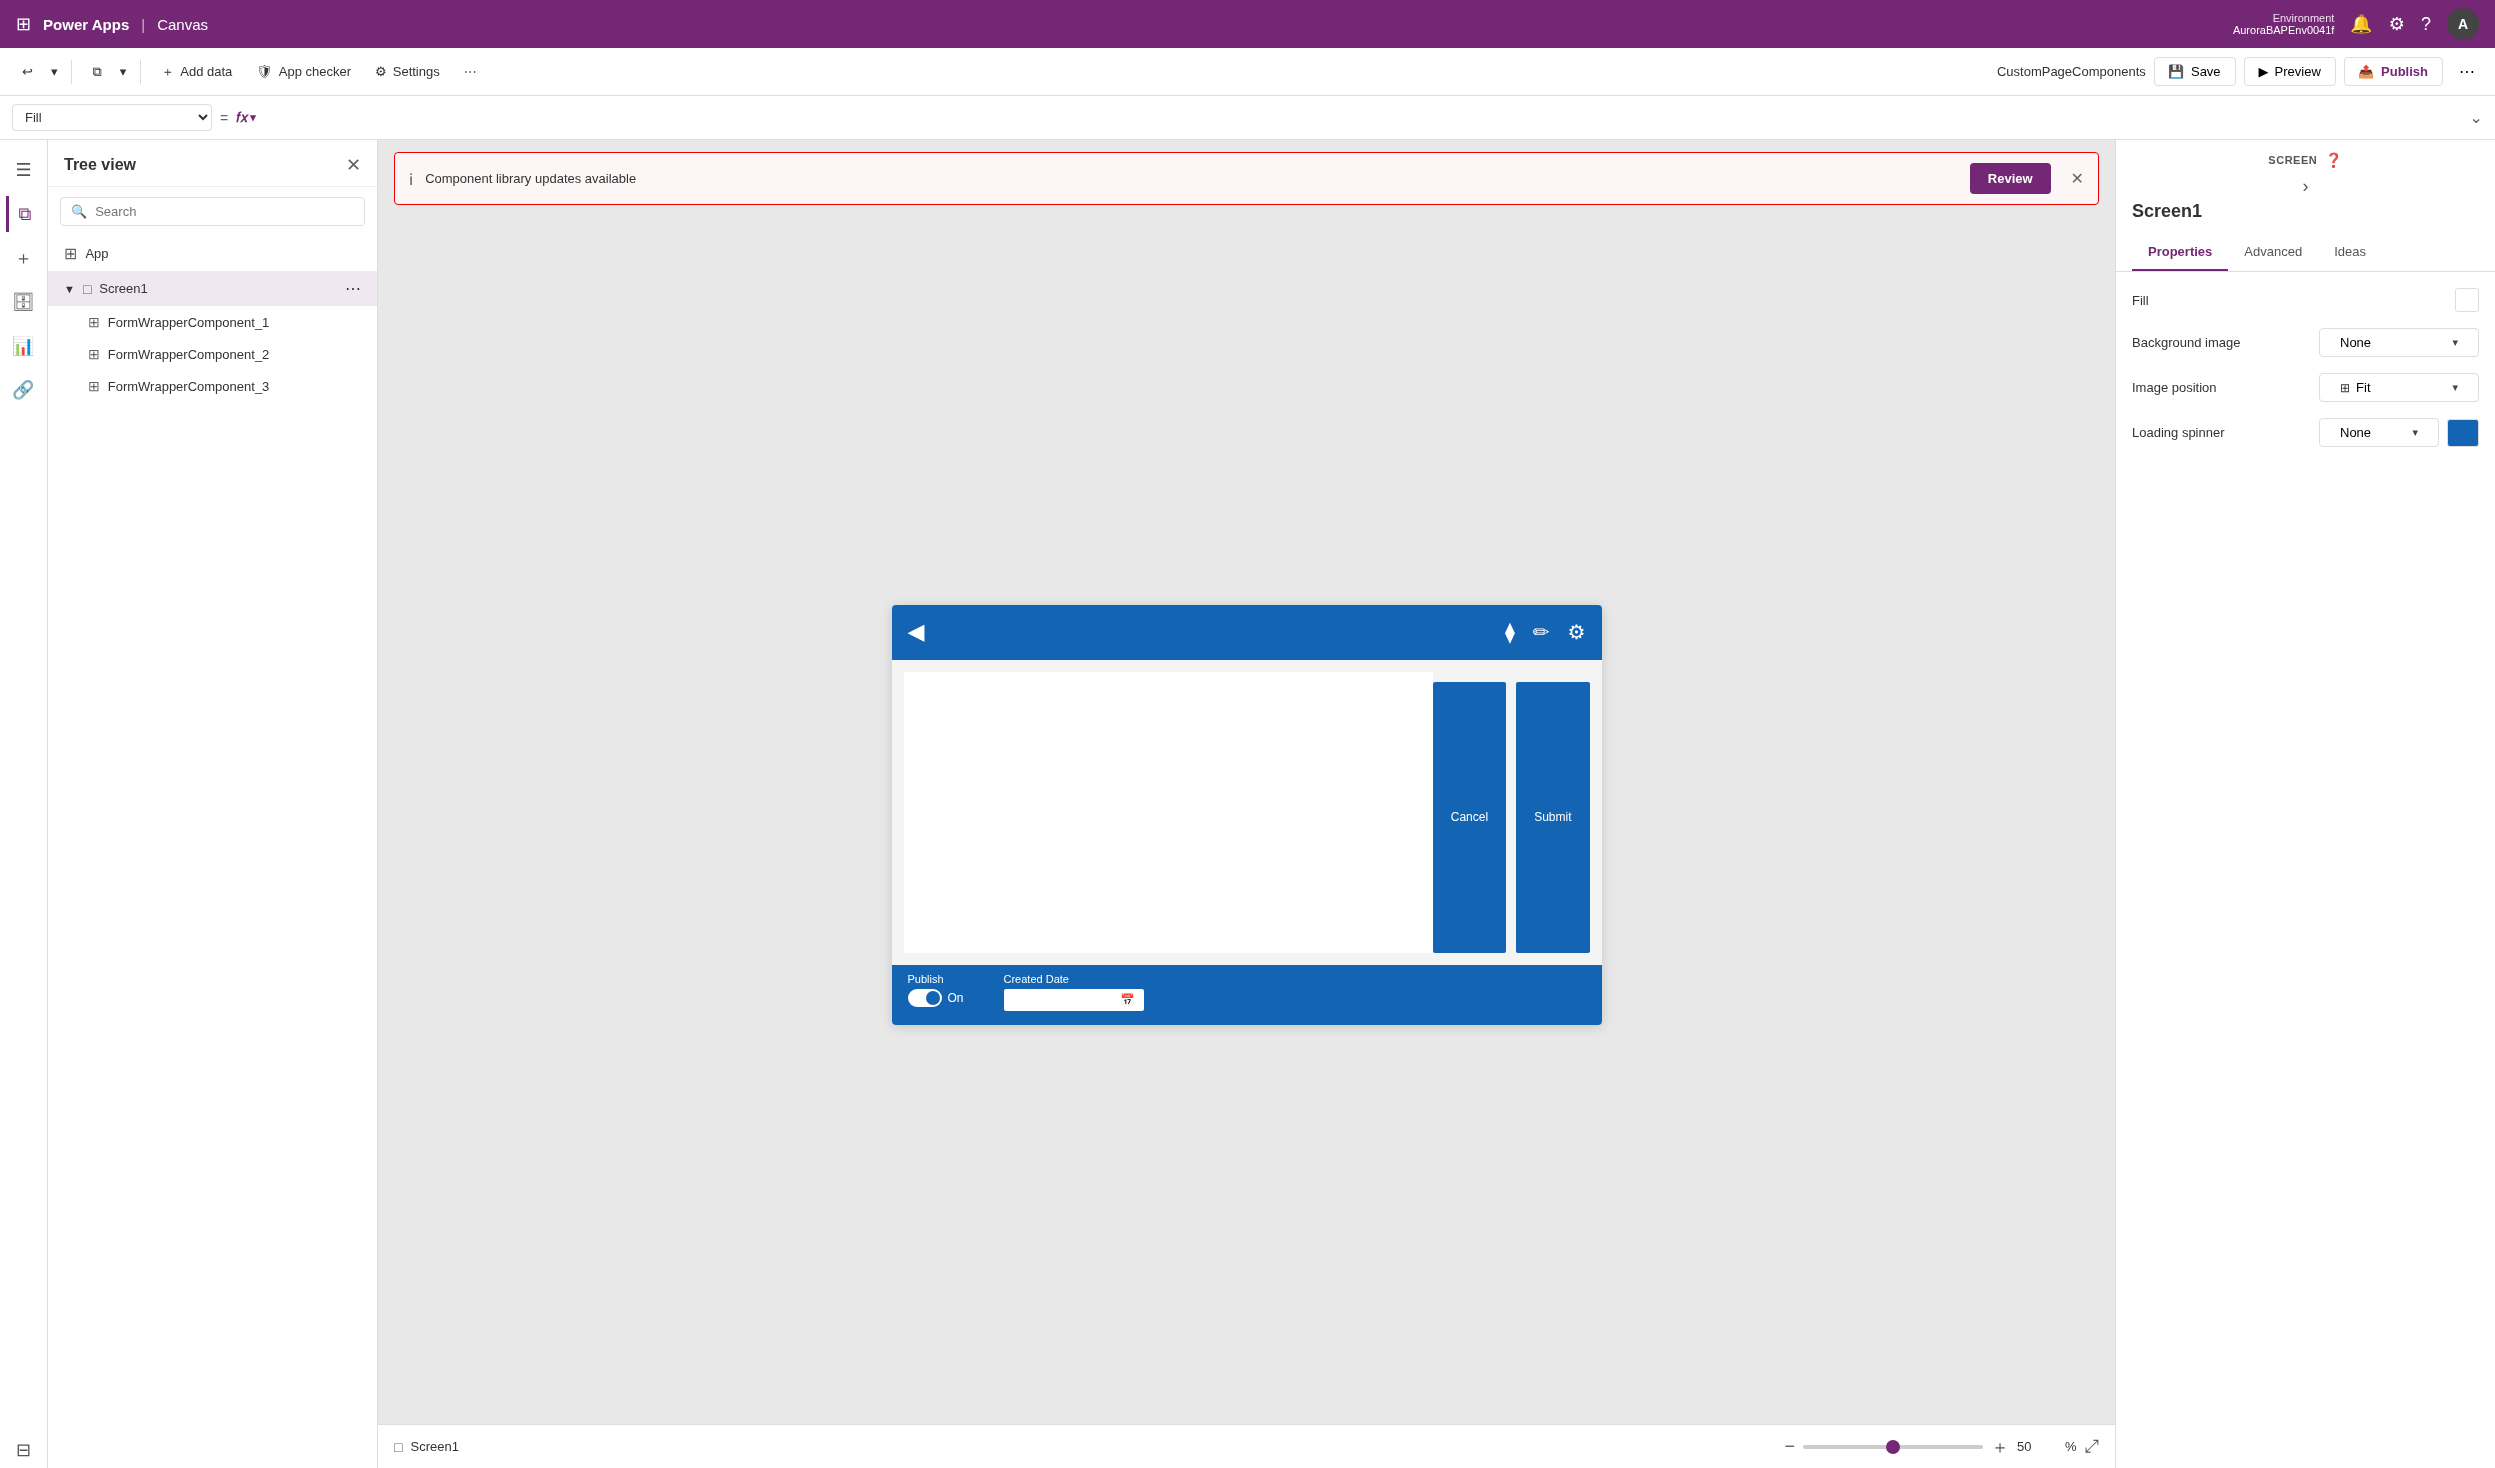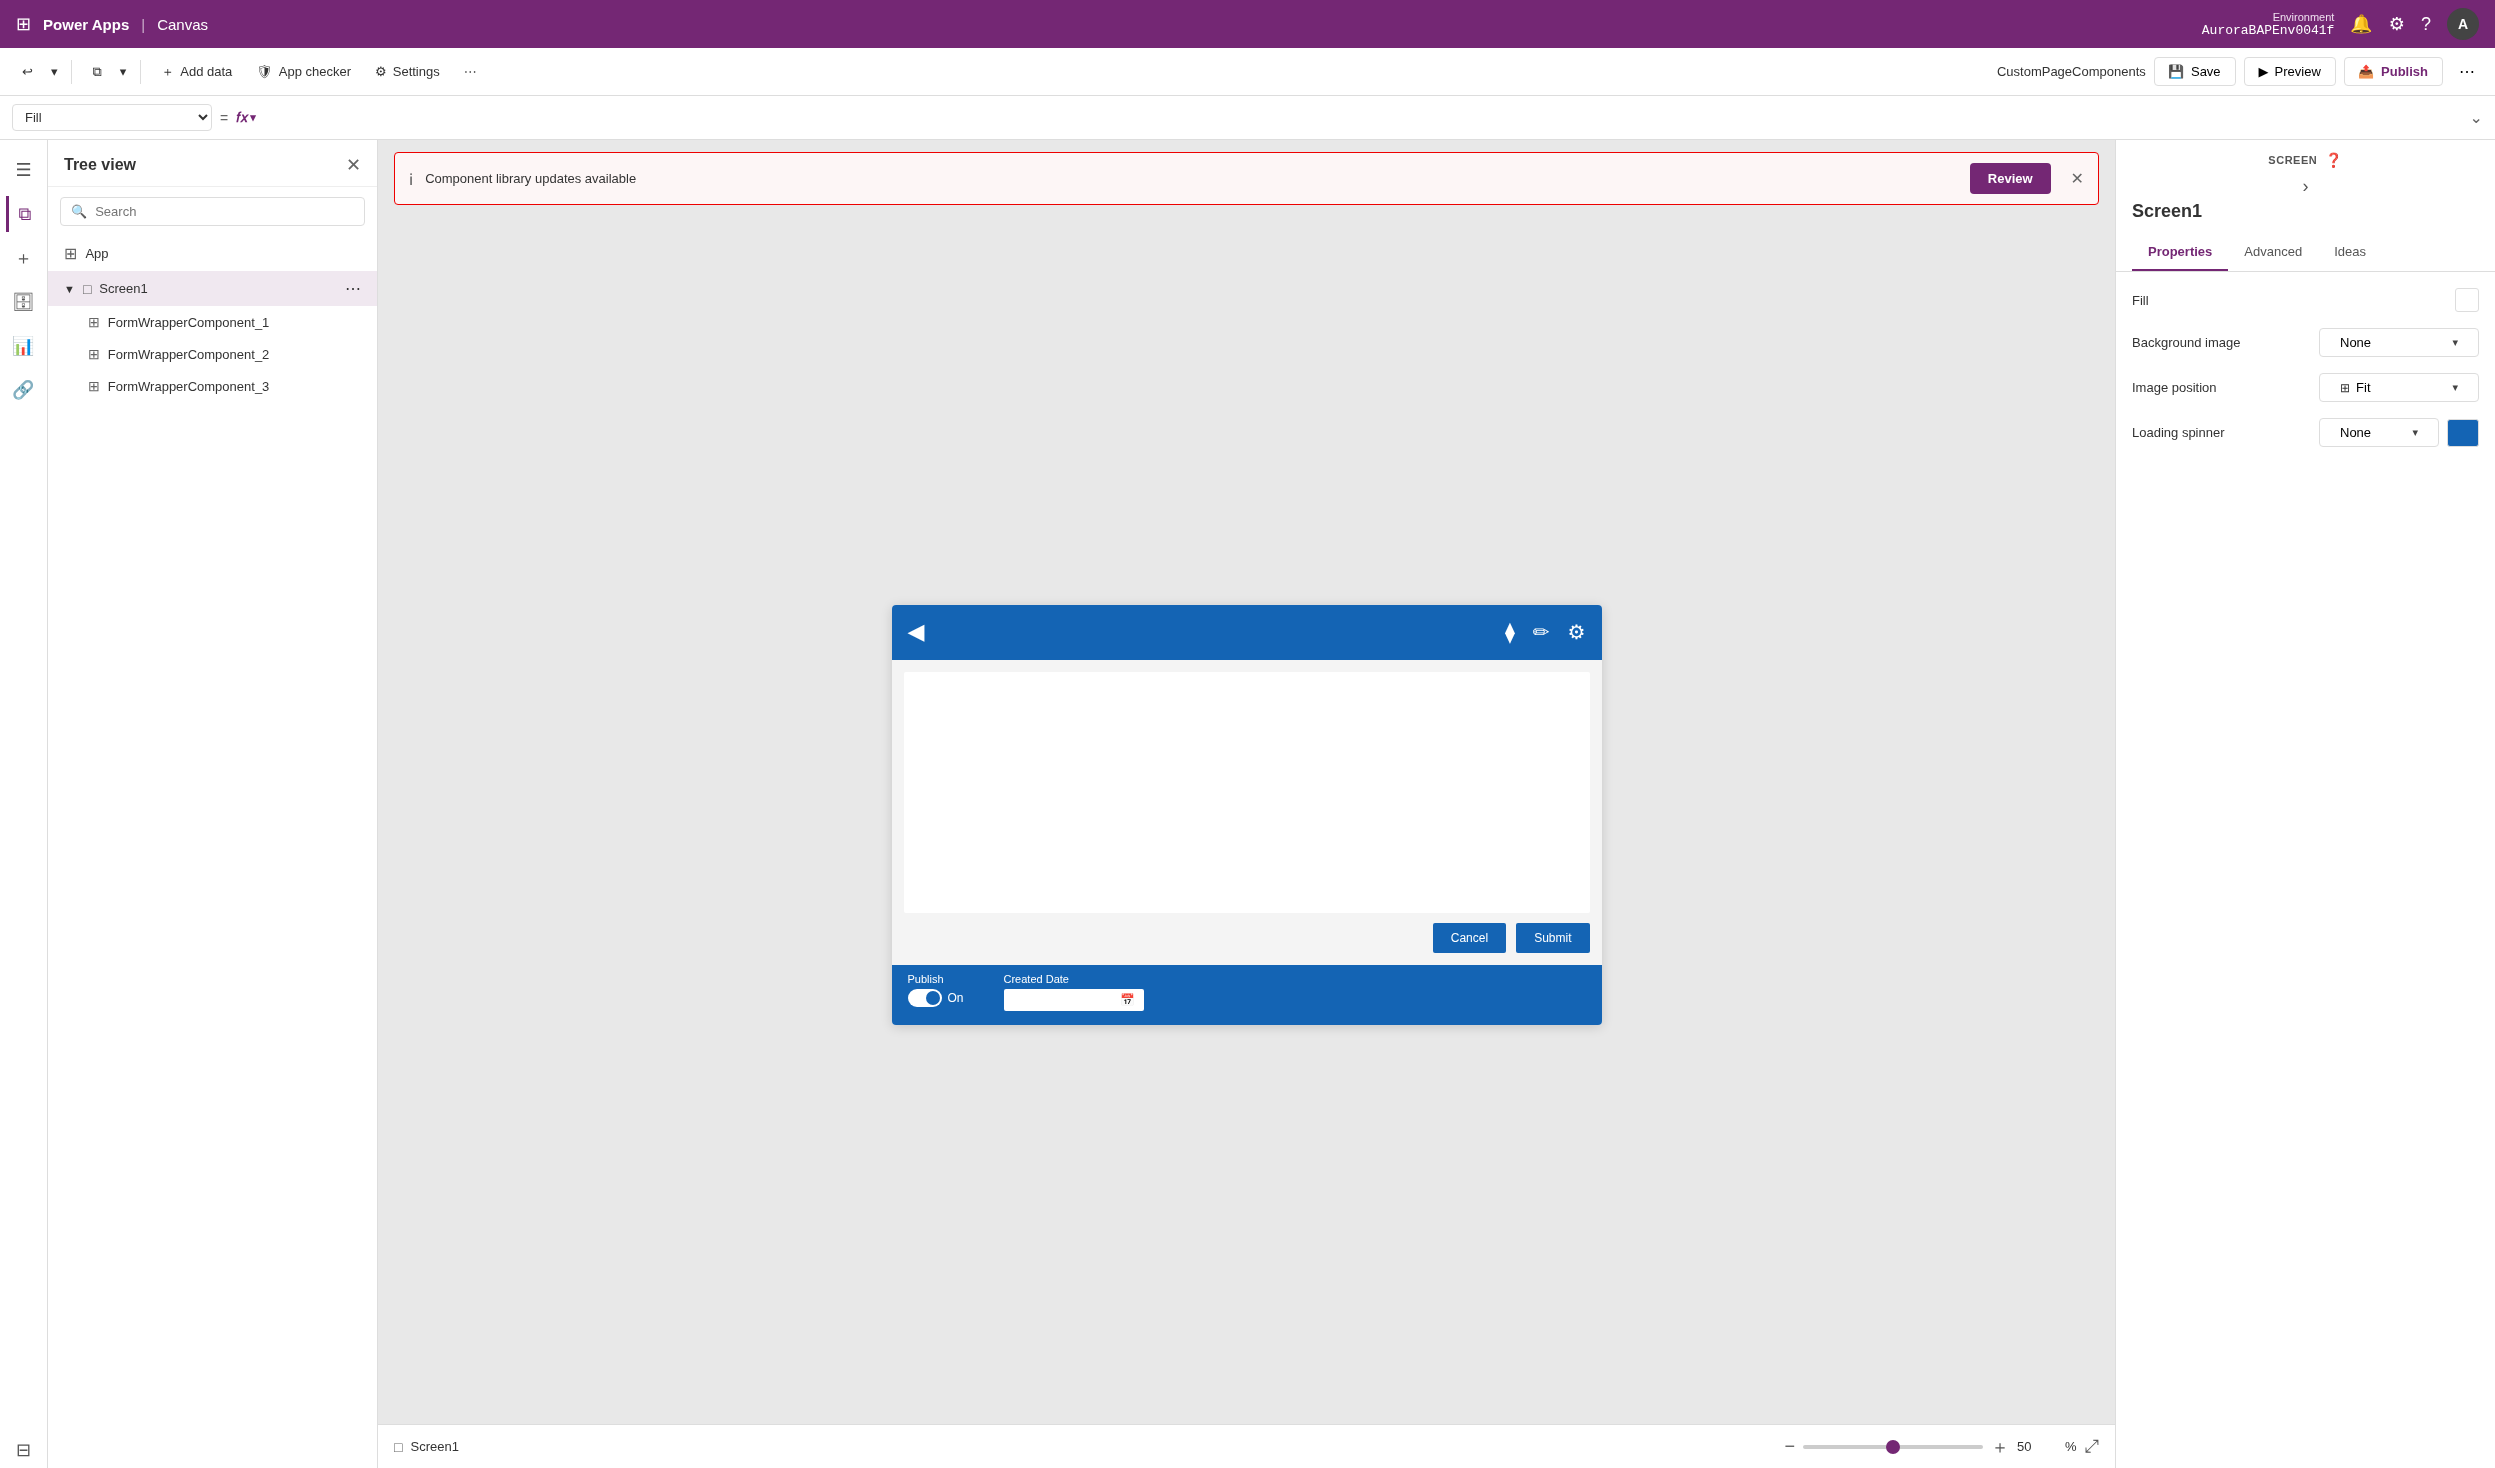--- a/index.html
+++ b/index.html
@@ -11,21 +11,21 @@
       color: white;
       height: 48px;
       display: flex;
       align-items: center;
       padding: 0 16px;
       gap: 12px;
     }
     .top-bar-title { font-size: 15px; font-weight: 600; color: white; }
     .top-bar-right { margin-left: auto; display: flex; align-items: center; gap: 16px; }
     .top-bar-env { display: flex; flex-direction: column; align-items: flex-end; font-size: 11px; color: #f0e0f0; }
-    .top-bar-env span:last-child { font-size: 13px; color: white; font-weight: 500; font-family: Liberation Mono, monospace; }
+    .top-bar-env span:last-child { font-size: 11px; color: white; font-weight: 500; }
     .top-bar-icon { color: white; font-size: 18px; cursor: pointer; }
     .avatar { width: 32px; height: 32px; border-radius: 50%; background: #444; color: white; display: flex; align-items: center; justify-content: center; font-weight: 600; font-size: 14px; }
     .waffle-icon { font-size: 18px; }
 
     
     .toolbar {
       background: white;
       border-bottom: 1px solid #ddd;
       height: 48px;
       display: flex;
@@ -167,21 +167,21 @@
       height: 55px;
       display: flex; align-items: center; padding: 0 16px;
       gap: 12px;
     }
     .app-header-back { color: white; font-size: 22px; cursor: pointer; }
     .app-header-icons { margin-left: auto; display: flex; gap: 18px; }
     .app-header-icon { color: white; font-size: 20px; }
     .app-content {
       background: #f4f4f4;
       height: calc(100% - 55px - 60px);
-      display: flex; flex-direction: column;
+      display: flex; flex-direction: row;
       padding: 12px;
     }
     .app-form-area {
       flex: 1;
       background: white;
       border-radius: 2px;
     }
     .app-buttons {
       display: flex; justify-content: flex-end; gap: 10px;
       padding: 10px 0 0;

